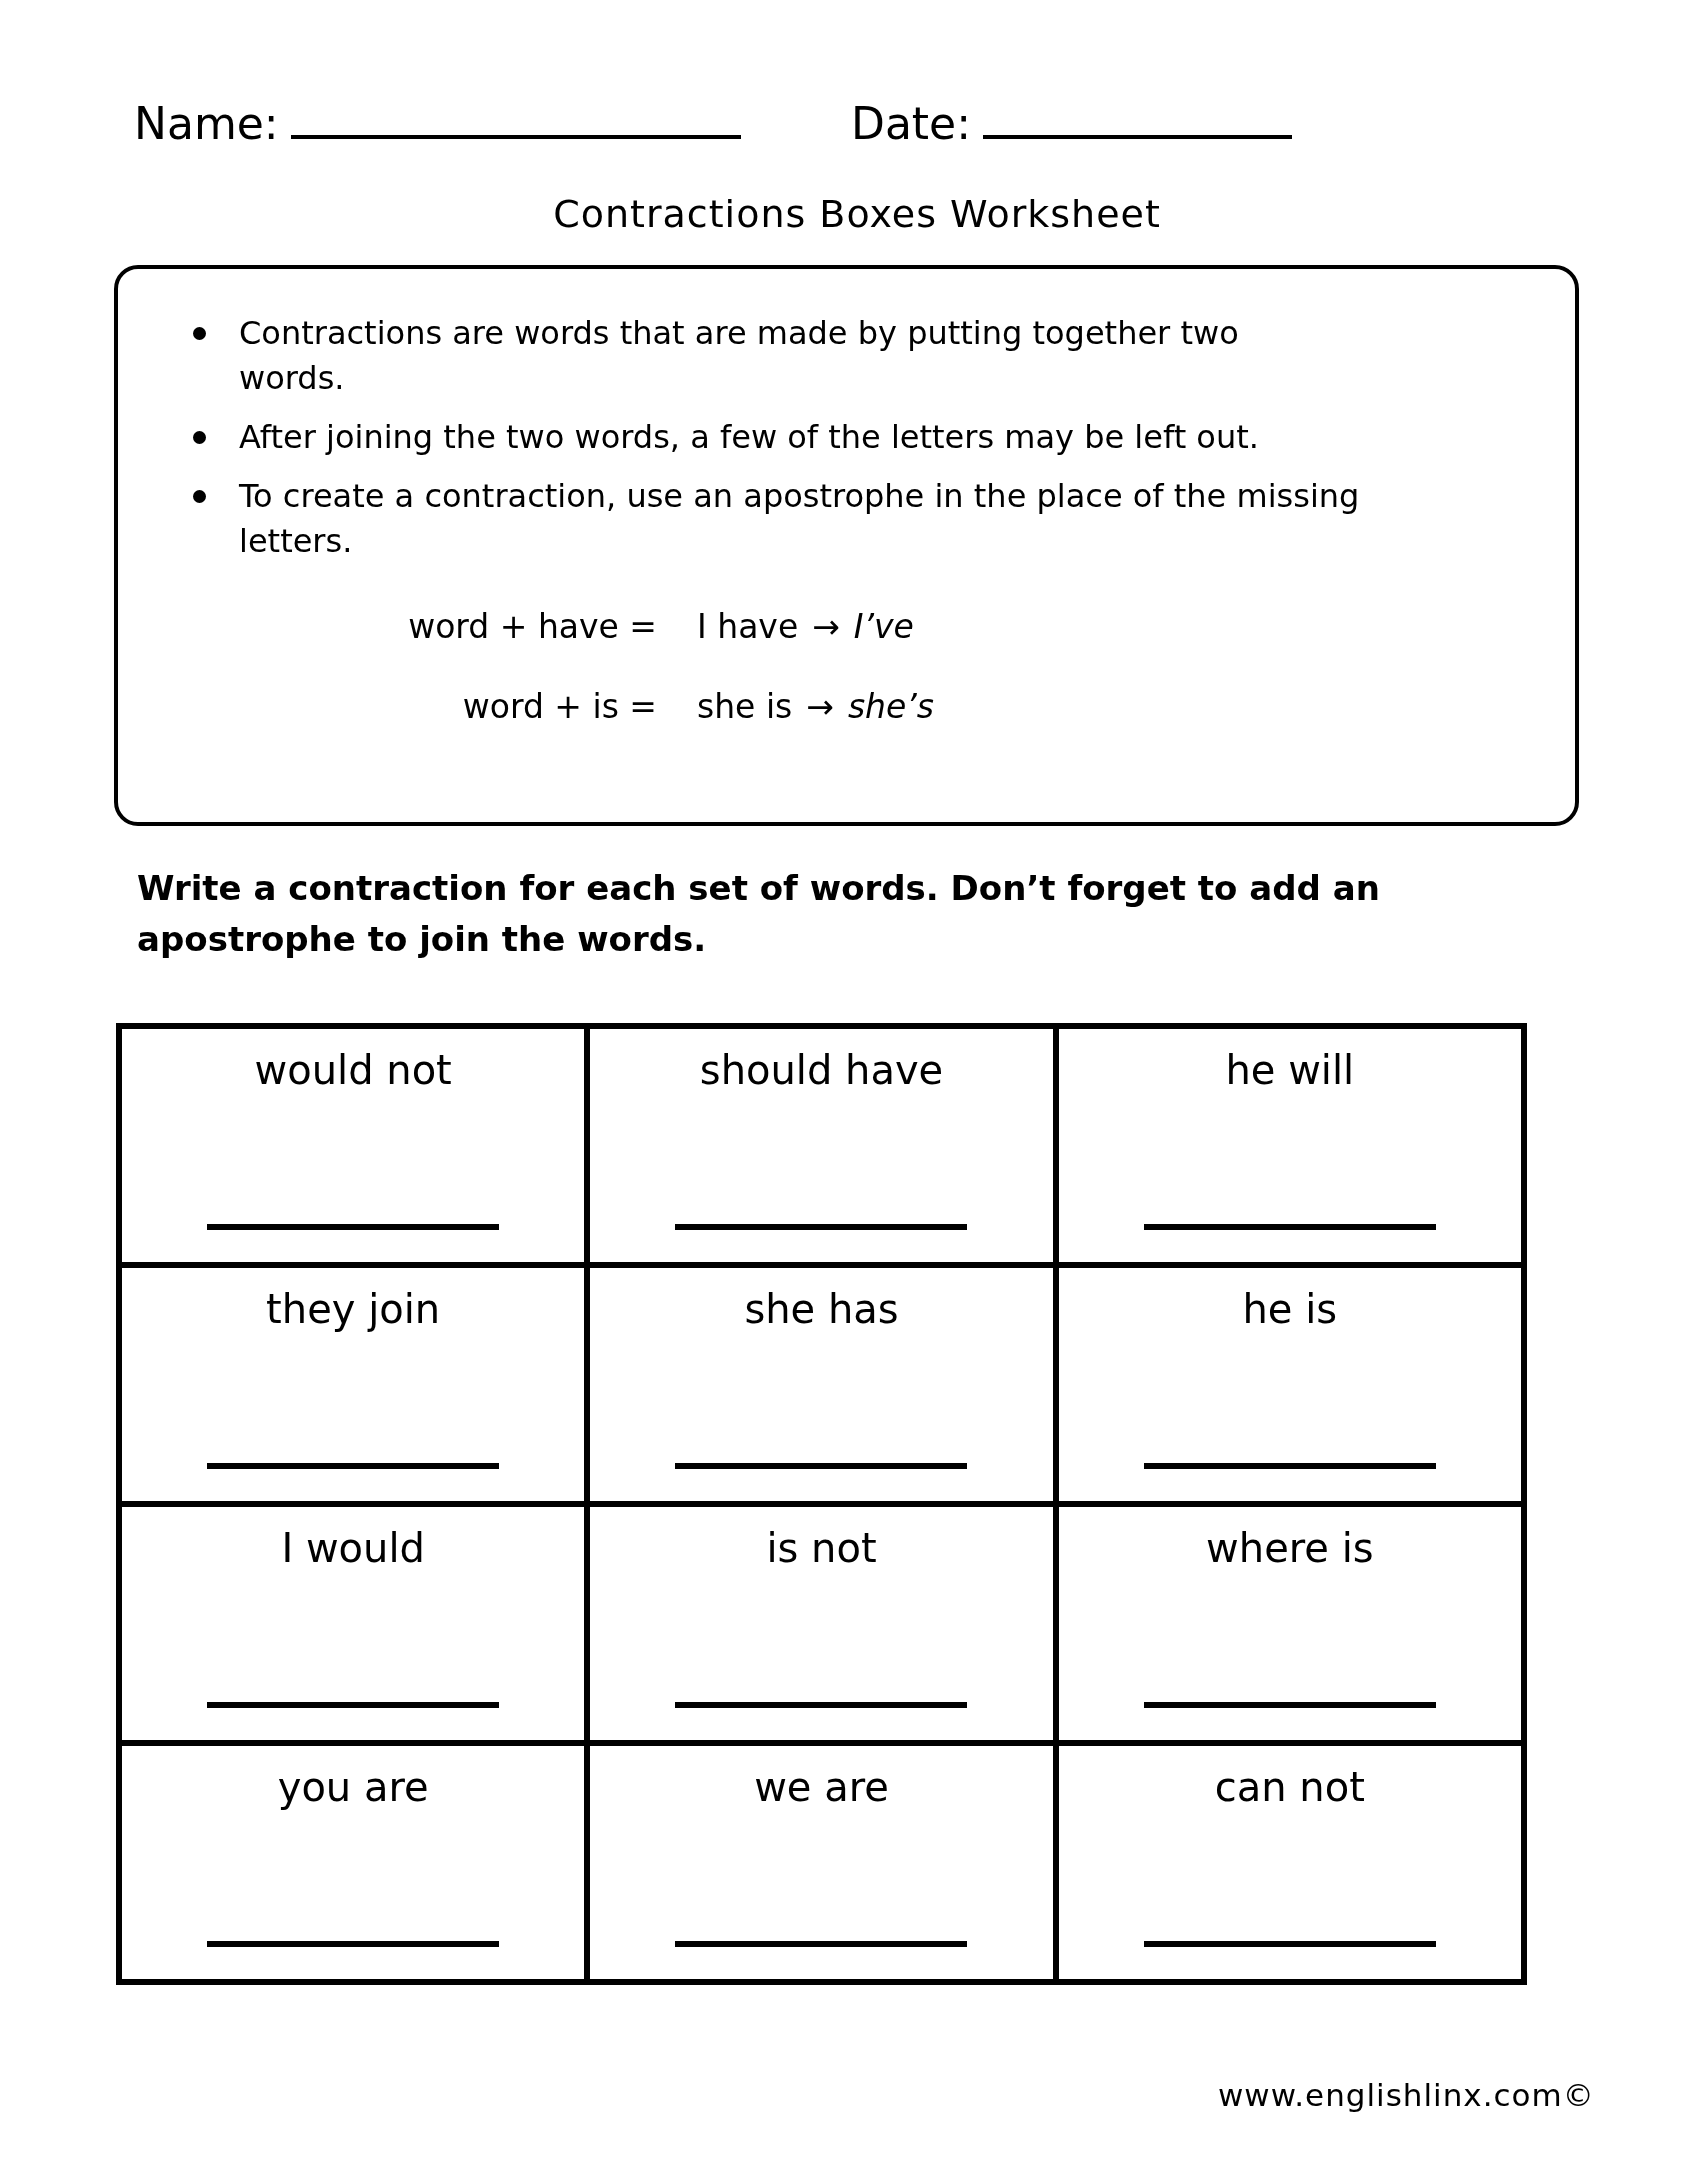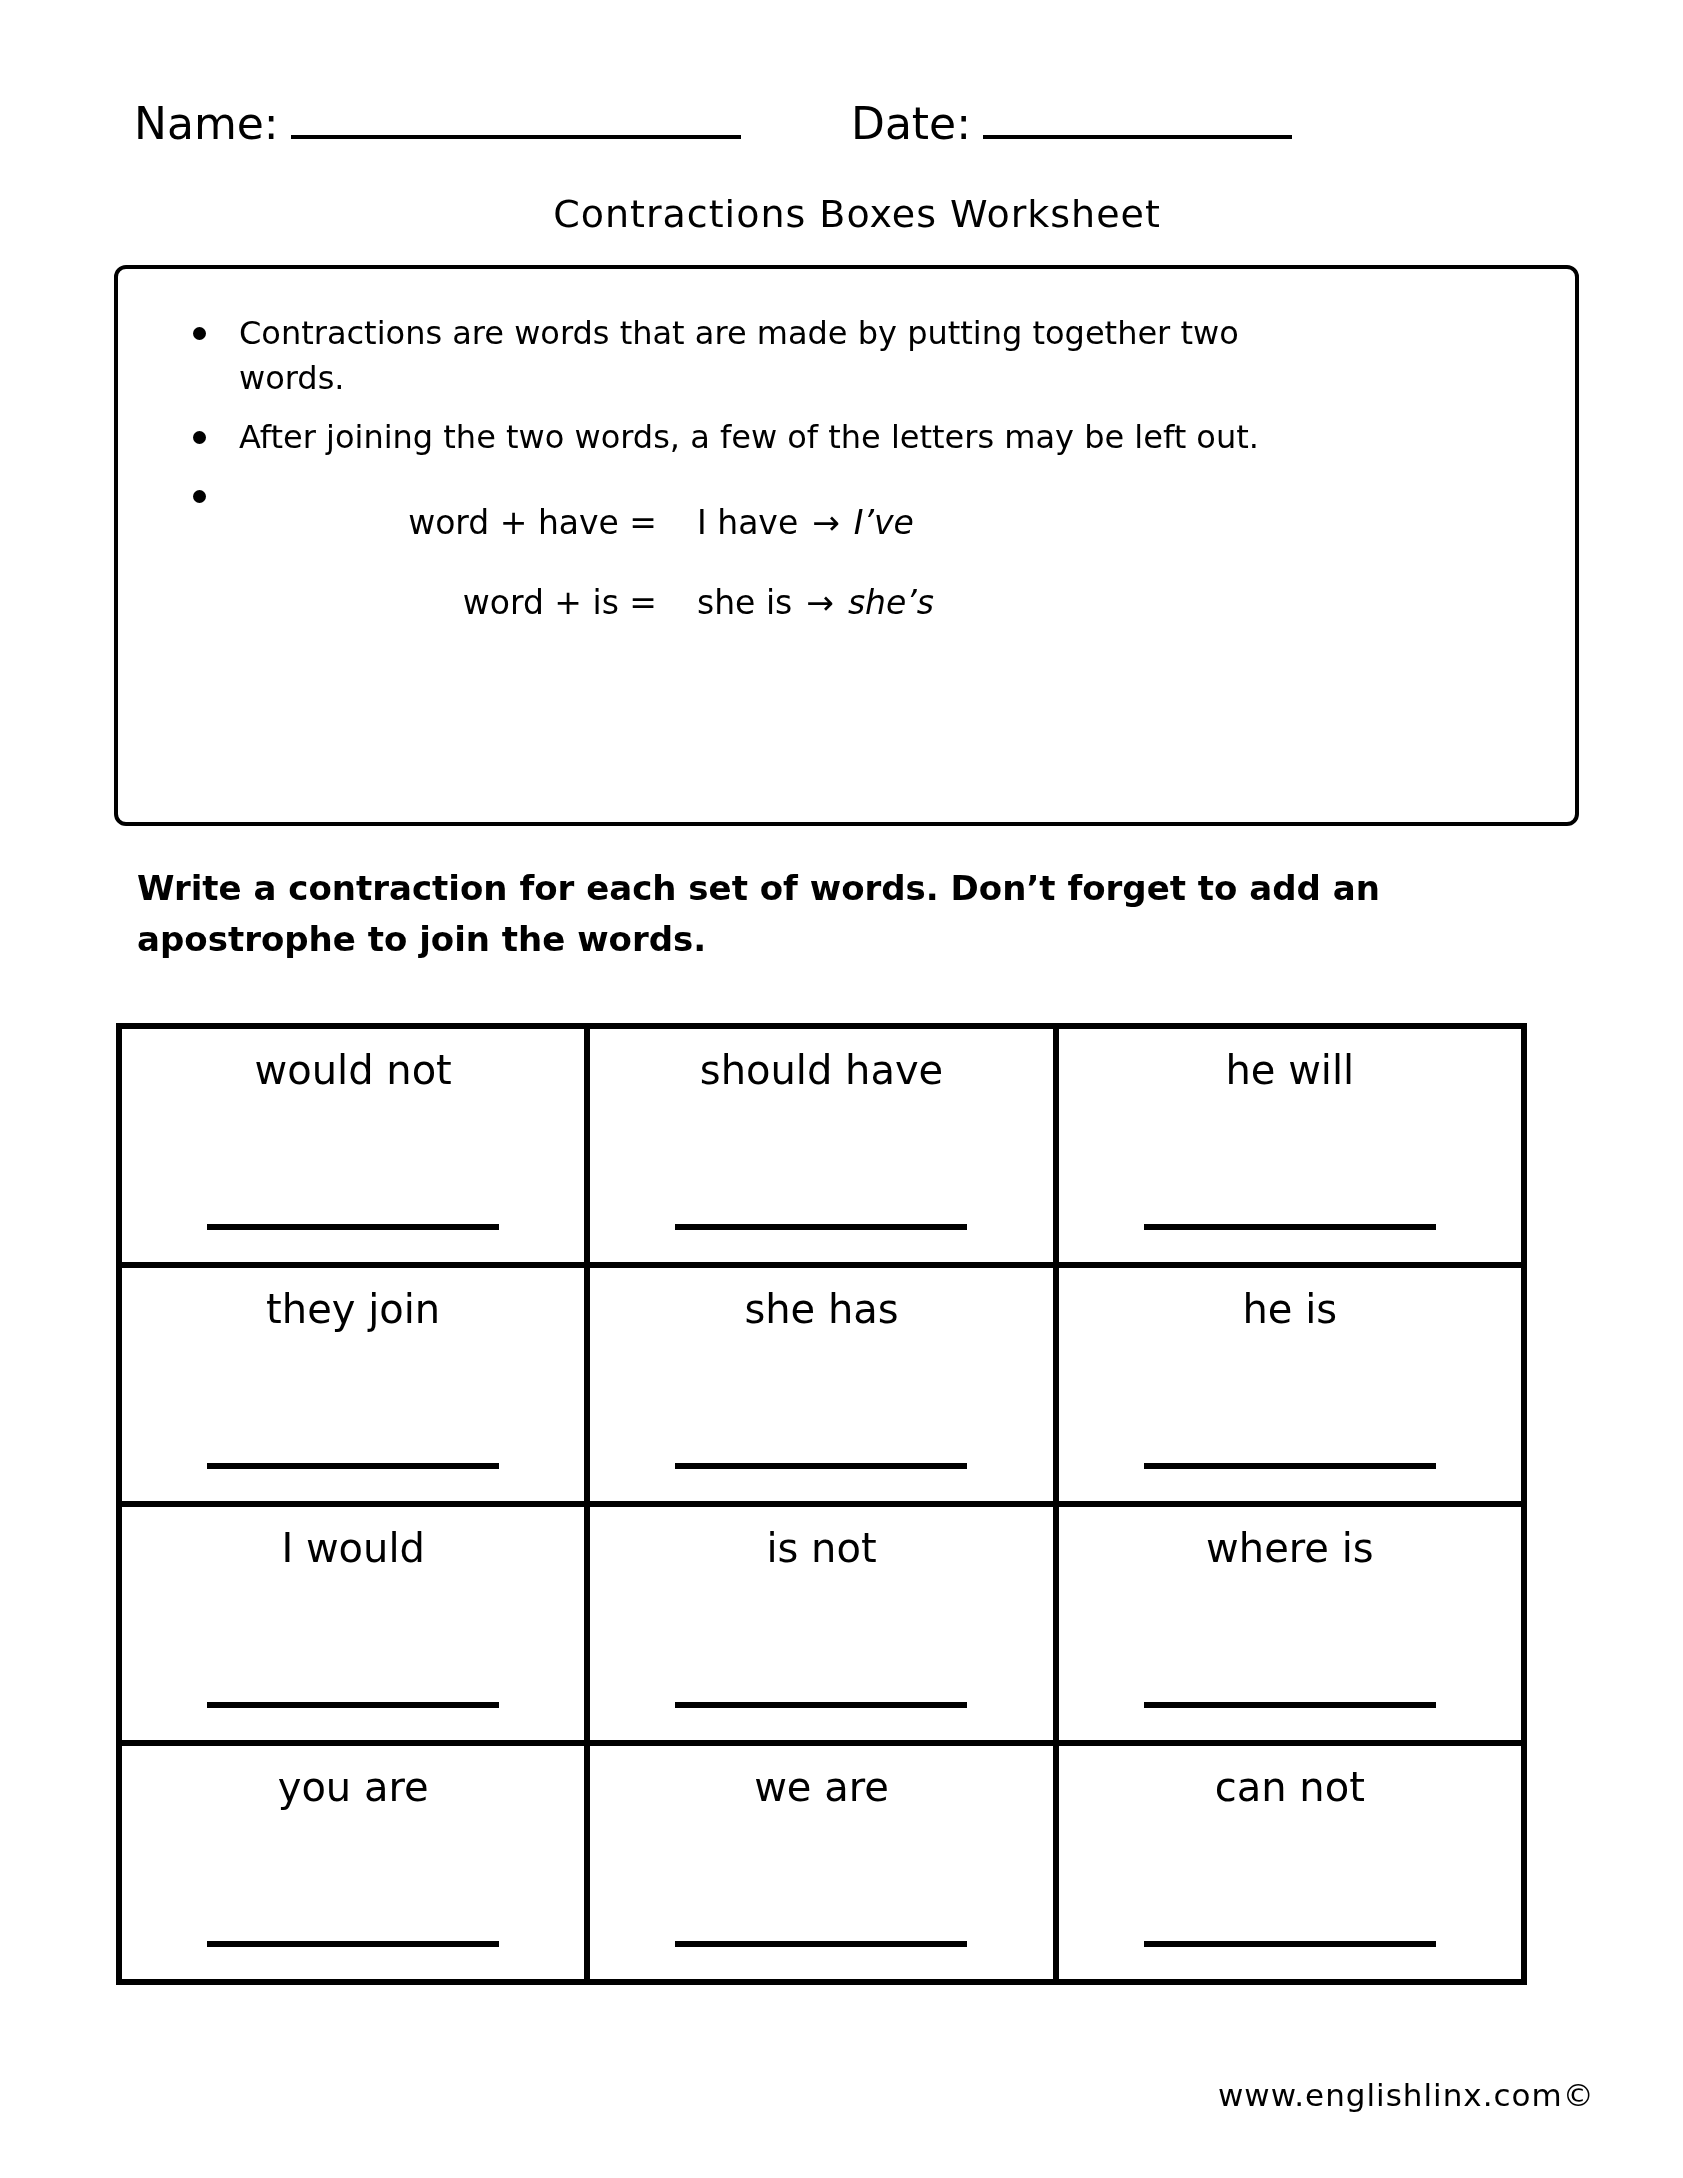--- a/index.html
+++ b/index.html
@@ -28,21 +28,21 @@
   
   .title{
     position:absolute;top:192px;left:0;right:0;
     text-align:center;font-size:38px;letter-spacing:1px;
   }
 
   
   .info-box{
     position:absolute;left:114px;top:265px;
     width:1465px;height:561px;box-sizing:border-box;
-    border:4px solid #000;border-radius:12px;
+    border:4px solid #000;border-radius:24px;
     padding:42px 54px 0 71px;
   }
   .bullets{margin:0;padding:0;list-style:none;}
   .bullets li{
     position:relative;padding-left:50px;
     font-size:32px;line-height:45px;margin-bottom:14px;
   }
   .bullet-dot{
     position:absolute;left:4px;top:16px;
     width:13px;height:13px;background:#000;border-radius:50%;
@@ -108,20 +108,21 @@
       <li class="b1">
         <span class="bullet-dot"></span>
         <span class="bullet-text">Contractions are words that are made by putting together two words.</span>
       </li>
       <li class="b2">
         <span class="bullet-dot"></span>
         <span class="bullet-text">After joining the two words, a few of the letters may be left out.</span>
       </li>
       <li class="b3">
         <span class="bullet-dot"></span>
+        <span class="bullet-text">To create a contraction, use an apostrophe in the place of the missing letters.</span>
       </li>
     </ul>
 
     <div class="examples">
       <div class="ex-row">
         <span class="ex-left">word + have =</span>
         <span class="ex-right"><span>I have</span><span class="ex-arrow">→</span><span class="ex-result">I’ve</span></span>
       </div>
       <div class="ex-row">
         <span class="ex-left">word + is =</span>

